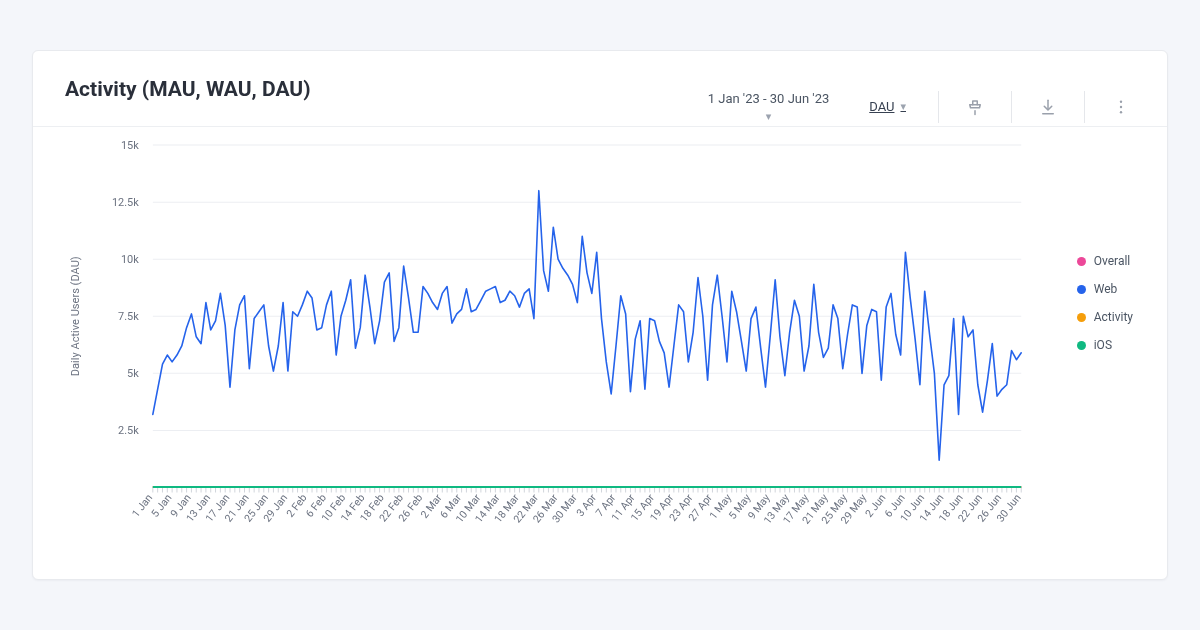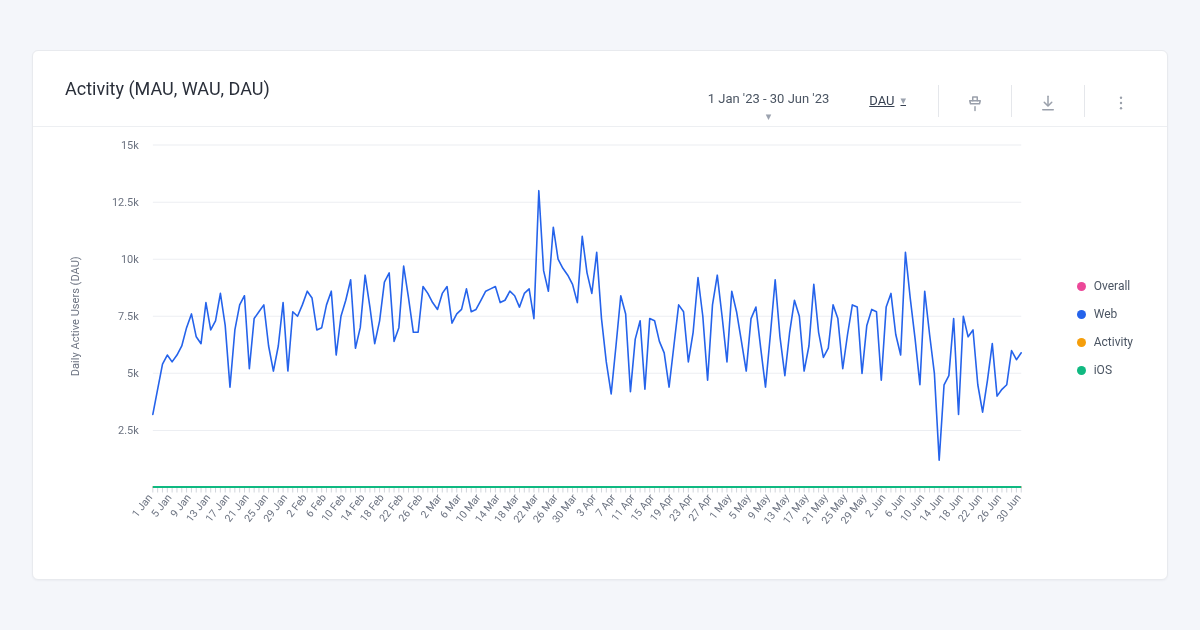--- a/index.html
+++ b/index.html
@@ -21,23 +21,23 @@
   }
   .card-header {
     height: 76px;
     display: flex; align-items: center;
     padding: 0 28px 0 32px;
     border-bottom: 1px solid #edeff2;
     justify-content: space-between;
     gap: 16px;
   }
   .title {
-    font-size: 18px; font-weight: 400; color: #2a2f3a;
-  }
-  .header-right { display: flex; align-items: flex-start; gap: 12px; margin-top: 36px; }
+    font-size: 21px; font-weight: 700; color: #2a2f3a;
+  }
+  .header-right { display: flex; align-items: center; gap: 12px; margin-top: 36px; }
   .pill {
     font-size: 13px; color: #4b5563;
     display: flex; flex-direction: column; align-items: center;
     padding: 6px 14px; gap: 2px; cursor: pointer;
   }
   .pill .chev { color: #9ca3af; font-size: 11px; margin-top: 2px; }
   .metric-select {
     display: flex; align-items: center; gap: 6px;
     font-size: 13px; color: #374151; padding: 8px 14px; cursor: pointer; text-decoration: underline;
   }
@@ -49,21 +49,21 @@
   }
   .icon-btn svg { width: 18px; height: 18px; }
   .chart-area {
     flex: 1; position: relative; padding: 10px 24px 8px 24px;
   }
   svg.chart { width: 100%; height: 100%; }
   .ylabel { fill: #6b7280; font-size: 11px; }
   .grid line { stroke: #eceef2; stroke-width: 1; }
   .series-line { fill: none; stroke-width: 1.6; stroke-linejoin: round; stroke-linecap: round; }
   .legend {
-    position: absolute; right: 34px; top: 152px;
+    position: absolute; right: 34px; top: 127px;
     font-size: 12px; color: #4b5563;
   }
   .legend-item { display: flex; align-items: center; gap: 8px; margin-bottom: 14px; cursor: pointer; }
   .swatch { width: 9px; height: 9px; border-radius: 50%; }
 </style>
 </head>
 <body>
 
 <div class="card">
   <div class="card-header">

